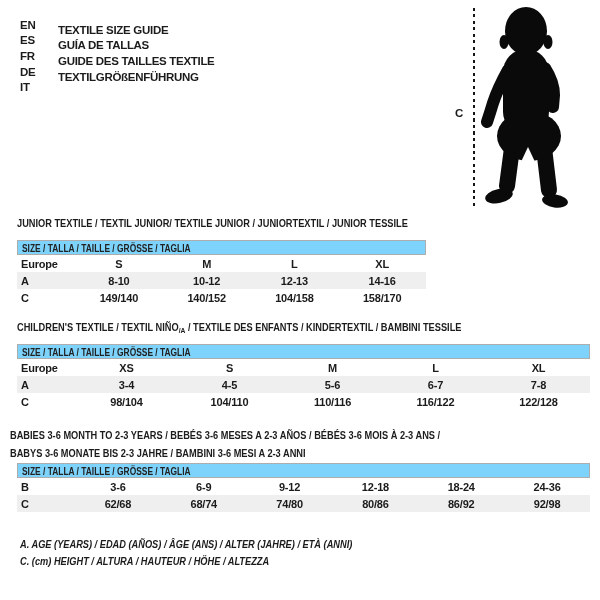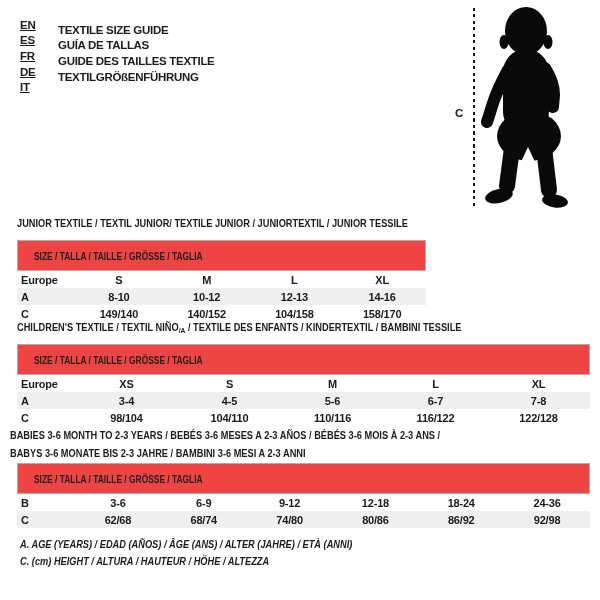--- a/index.html
+++ b/index.html
@@ -6,42 +6,42 @@
   body {
     width:600px; height:600px; position:relative; overflow:hidden;
     background:#ffffff; color:#1b1b1b;
     font-family:"Liberation Sans", sans-serif;
   }
   .abs { position:absolute; }
 
   
   .lang-list { top:17px; left:20px; }
   .lang-row { display:flex; height:15.6px; align-items:center; }
-  .lang-code { width:38px; font-size:11.5px; font-weight:bold; letter-spacing:-0.2px;text-decoration:underline; }
+  .lang-code { width:38px; font-size:11.5px; font-weight:bold; letter-spacing:-0.2px; }
   .lang-title { font-size:11.5px; font-weight:bold; letter-spacing:-0.3px; white-space:nowrap;margin-top:10px; }
 
   
   .figure-wrap { top:0; left:450px; width:150px; height:215px; }
   .measure-line {
     position:absolute; left:23px; top:8px; width:2px; height:199px;
     background:repeating-linear-gradient(to bottom, #161616 0 3px, transparent 3px 6.5px);
   }
   .figure-label { position:absolute; left:5px; top:107px; font-size:11.5px; font-weight:bold; }
   .baby-svg { position:absolute; left:20px; top:0; }
 
   
   .sec-title { font-size:11px; font-weight:bold; white-space:nowrap; line-height:12px; }
   .cx { display:inline-block; transform:scaleX(0.84); transform-origin:0 50%; white-space:nowrap; }
   .subAB { font-size:8px; vertical-align:-2px; }
 
   
   .tbl { box-sizing:border-box; }
   .thead {
-    height:31px; background:#ef4444; border:1px solid #adadad; box-sizing:border-box;
-    display:flex; align-items:center; padding-left:16px;
+    height:15px; background:#7dd3fc; border:1px solid #adadad; box-sizing:border-box;
+    display:flex; align-items:center; padding-left:4px;
     font-size:10.5px; font-weight:bold; color:#222;
   }
   .thead .cx { transform:scaleX(0.80); }
   .trow { display:flex; height:17px; align-items:center; font-size:11px; font-weight:bold; }
   .trow .lbl { width:58px; padding-left:4px; box-sizing:border-box; text-align:left; letter-spacing:-0.2px; }
   .trow .cell { flex:1; text-align:center; letter-spacing:-0.2px; }
   .stripe { background:#efefef; }
 
   
   .notes { top:536px; left:20px;font-style:italic; }

